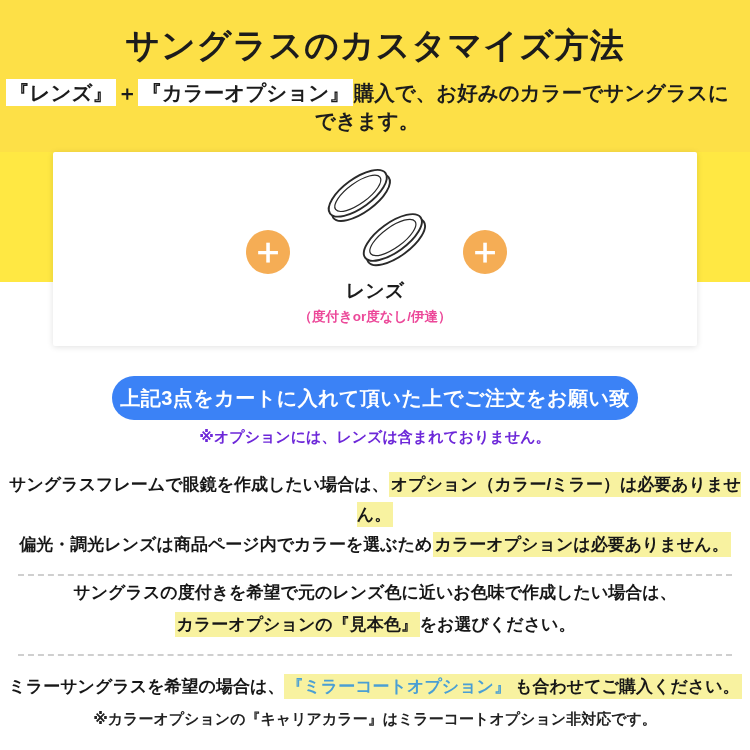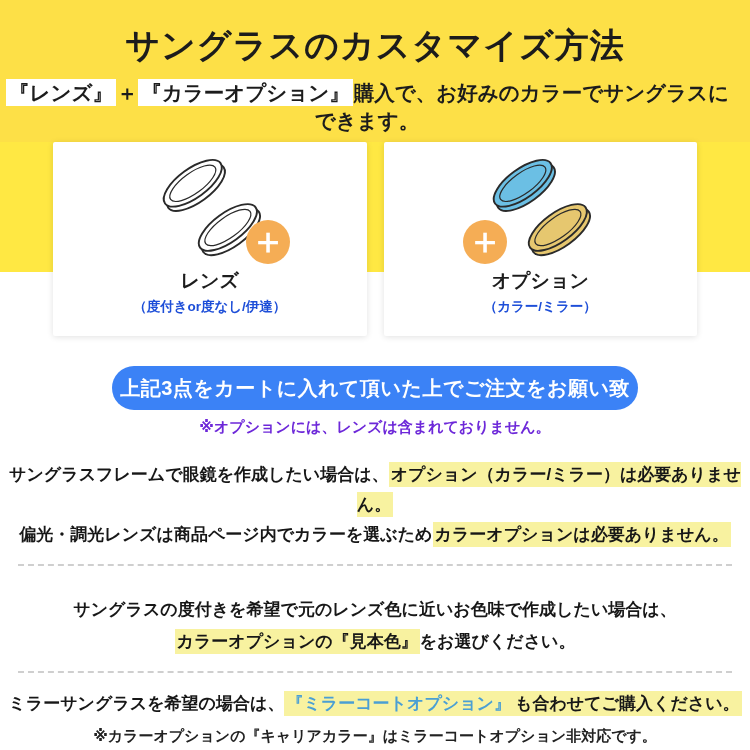--- a/index.html
+++ b/index.html
@@ -11,38 +11,38 @@
   .page{width:750px;height:750px;position:relative;}
 
   
   .yellow-top{background:#fde047;padding-top:25px;}
   .title{
     margin:0;text-align:center;font-size:34px;font-weight:700;
     color:#1c1c1c;letter-spacing:1px;line-height:1.2;
   }
   .subtitle{
     margin:13px 16px 0 0;text-align:center;font-size:20.5px;font-weight:700;
-    color:#1c1c1c;padding-bottom:7px;
+    color:#1c1c1c;padding-bottom:17px;
   }
   .wl{background:#ffffff;padding:2px 3px;margin:0 1px;}
 
   
   .steps{
     background:linear-gradient(to bottom,#ffe843 0px,#ffe843 130px,#ffffff 130px);
     padding:0 53px;display:flex;gap:17px;position:relative;height:200px;
     box-sizing:border-box;
   }
   .step-box{
     background:#ffffff;flex:1;border-radius:2px;
     box-shadow:0 1px 6px rgba(0,0,0,.12);
     display:flex;flex-direction:column;align-items:center;height:194px;
   }
   .icon-area{height:128px;width:100%;display:flex;align-items:center;justify-content:center;}
   .step-label{font-size:19px;font-weight:700;color:#1c1c1c;line-height:1.2;text-align:center;}
-  .step-sub{font-size:13.5px;font-weight:700;color:#1d4ed8;margin-top:5px;text-align:center;}
+  .step-sub{font-size:13.5px;font-weight:700;color:#ec4899;margin-top:5px;text-align:center;}
   .only-label .icon-area{height:140px;}
   .plus{
     position:absolute;width:44px;height:44px;border-radius:50%;
     background:#f5ad55;color:#ffffff;font-size:36px;line-height:42px;
     text-align:center;font-weight:700;top:78px;z-index:3;user-select:none;
   }
   .plus1{left:246px;}
   .plus2{left:463px;}
 
   
@@ -54,21 +54,21 @@
   .banner-note{
     text-align:center;color:#6d28d9;font-weight:700;font-size:15px;margin:8px 0 0 0;
   }
 
   
   .para{
     text-align:center;font-size:17px;font-weight:700;color:#171717;
     line-height:30px;margin:0;
   }
   .p1{margin-top:23px;}
-  .p2{margin-top:28px;line-height:32px;}
+  .p2{margin-top:1px;line-height:32px;}
   .p3{margin-top:16px;}
   .small-note{
     text-align:center;font-size:15px;font-weight:700;color:#222222;
     margin:5px 0 0 0;line-height:24px;
   }
   .hl{background:#f8f2a0;padding:3px 2px;}
   .txt-blue{color:#4a9fd4;}
   .divider{border:none;border-top:2px dashed #cfcfcf;margin:14px 18px 0 18px;height:0;}
   .d2{margin-top:13px;}
 </style>
@@ -97,38 +97,20 @@
             <ellipse cx="104" cy="110" rx="45" ry="19" stroke-width="2.5"></ellipse>
             <ellipse cx="104" cy="103" rx="45" ry="19" stroke-width="2.5"></ellipse>
             <ellipse cx="104" cy="103" rx="36" ry="13.5" stroke-width="1.6" fill="none"></ellipse>
           </g>
         </svg>
       </div>
       <div class="step-label">レンズ</div>
       <div class="step-sub">（度付きor度なし/伊達）</div>
     </div>
 
-    <div class="step-box">
-      <div class="icon-area">
-        <svg width="122" height="116" viewBox="0 0 160 150" aria-hidden="true">
-          <g transform="rotate(-36 58 46)" stroke="#2a2a2a" fill="#6bbfe4">
-            <ellipse cx="58" cy="52" rx="45" ry="19" stroke-width="2.5"></ellipse>
-            <ellipse cx="58" cy="45" rx="45" ry="19" stroke-width="2.5"></ellipse>
-            <ellipse cx="58" cy="45" rx="36" ry="13.5" stroke-width="1.6" fill="none"></ellipse>
-          </g>
-          <g transform="rotate(-36 104 104)" stroke="#2a2a2a" fill="#e6c76f">
-            <ellipse cx="104" cy="110" rx="45" ry="19" stroke-width="2.5"></ellipse>
-            <ellipse cx="104" cy="103" rx="45" ry="19" stroke-width="2.5"></ellipse>
-            <ellipse cx="104" cy="103" rx="36" ry="13.5" stroke-width="1.6" fill="none"></ellipse>
-          </g>
-        </svg>
-      </div>
-      <div class="step-label">オプション</div>
-      <div class="step-sub">（カラー/ミラー）</div>
-    </div>
 
     <div class="plus plus1">＋</div>
     <div class="plus plus2">＋</div>
   </div>
 
   <div class="banner">上記3点をカートに入れて頂いた上でご注文をお願い致します。</div>
   <p class="banner-note">※オプションには、レンズは含まれておりません。</p>
 
   <p class="para p1"><span>サングラスフレームで眼鏡を作成したい場合は、</span><span class="hl">オプション（カラー/ミラー）は必要ありません。</span><br><span>偏光・調光レンズは商品ページ内でカラーを選ぶため</span><span class="hl">カラーオプションは必要ありません。</span></p>
 

